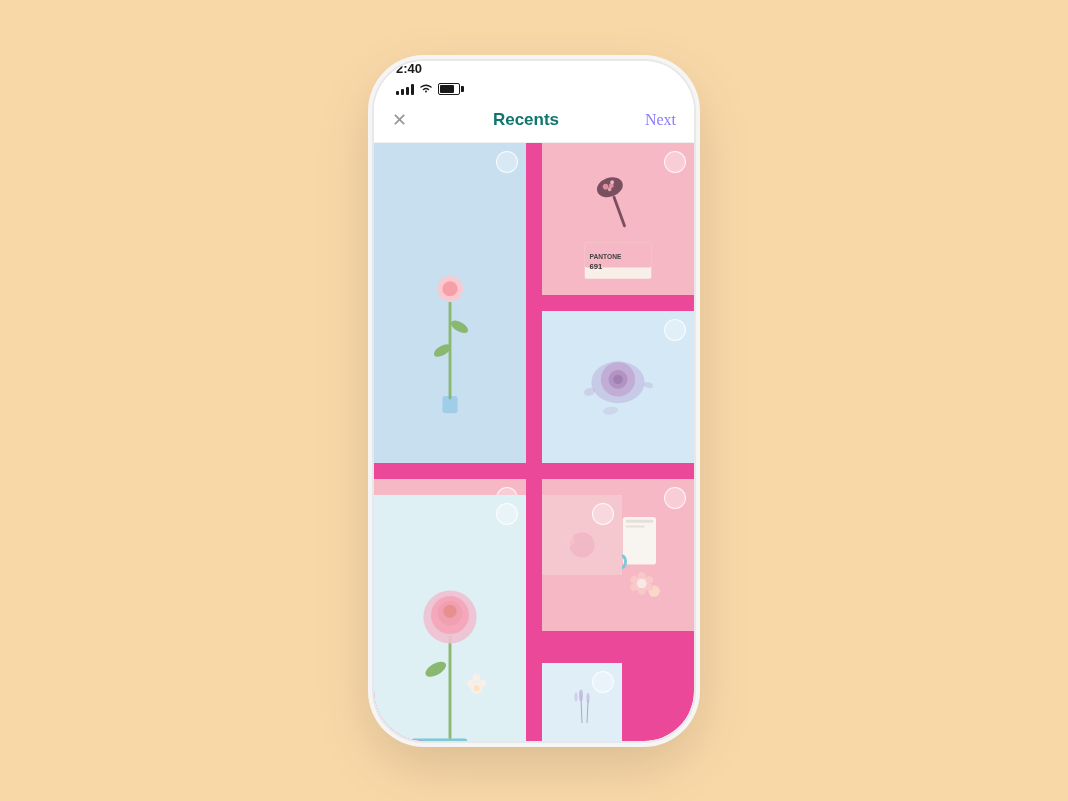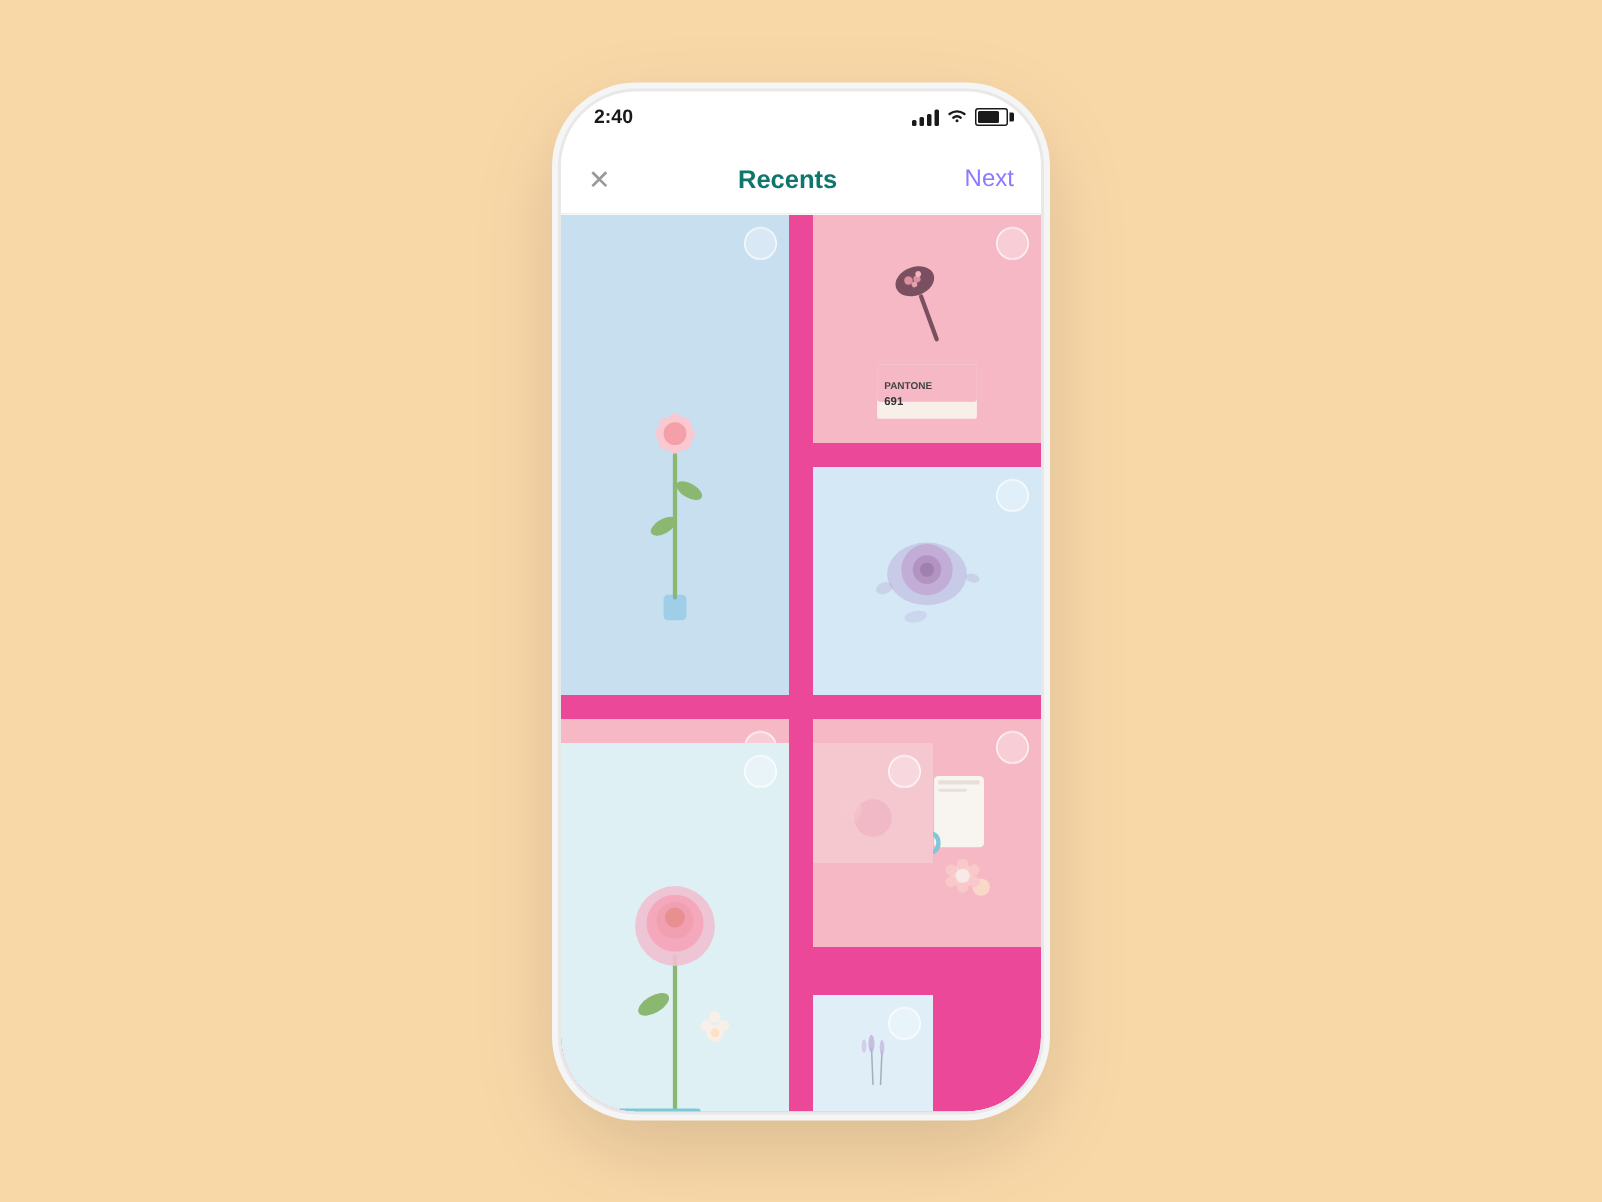--- a/index.html
+++ b/index.html
@@ -59,25 +59,26 @@
       border-radius: 50px;
       overflow: hidden;
       display: flex;
       flex-direction: column;
     }
 
     
     .status-bar {
       height: 38px;
       display: flex;
-      align-items: center;
+      align-items: flex-start;
       justify-content: space-between;
       padding: 0 22px 4px 22px;
       background: #ffffff;
       flex-shrink: 0;
+      flex-direction: column;
     }
 
     .status-time {
       font-size: 13px;
       font-weight: 600;
       color: #1a1a1a;
     }
 
     .status-icons {
       display: flex;
@@ -150,20 +151,21 @@
       font-size: 17px;
       font-weight: 600;
       color: #0f766e;
     }
 
     .nav-next {
       font-size: 16px;
       font-weight: 500;
       color: #8b7aff;
       cursor: pointer;
+      font-family: Liberation Serif, serif;
     }
 
     
     .photo-grid {
       flex: 1;
       overflow-y: auto;
       display: grid;
       grid-template-columns: 1fr 1fr;
       gap: 16px;
       background: #ec4899;

